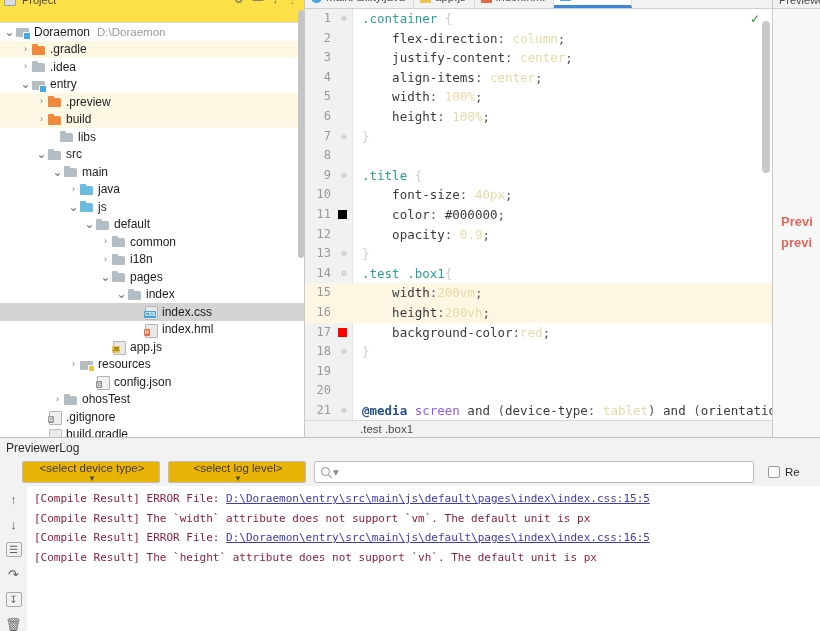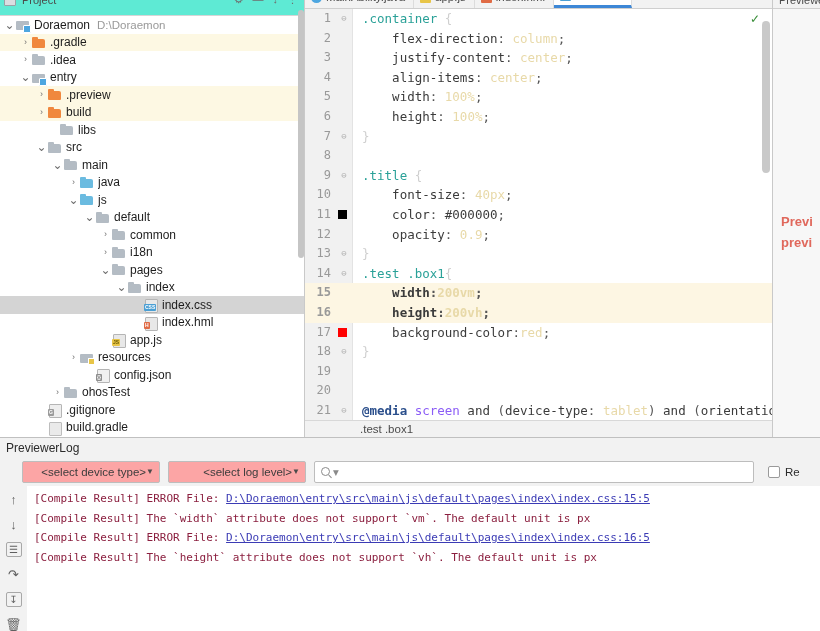--- a/index.html
+++ b/index.html
@@ -19,21 +19,21 @@
 
   
   .tree-pane {
     width: 305px; min-width: 305px; height: 437px;
     background: #ffffff;
     position: relative;
     overflow: hidden;
     border-right: 1px solid #c9c9c9;
   }
   .tw-header {
-    height: 16px; background: #5eead4;
+    height: 23px; background: #fde047;
     border-bottom: 1px solid #d6d6d6;
     position: relative; overflow: hidden;
   }
   .tw-header-label {
     position: absolute; left: 22px; top: -6px;
     font-size: 11px; color: #4a4a4a; white-space: nowrap;
   }
   .tw-header-icon {
     position: absolute; left: 4px; top: -4px;
     width: 12px; height: 10px;
@@ -141,21 +141,21 @@
   .gutter {
     position: absolute; left: 0; top: 0; width: 48px; height: 100%;
     background: #f1f1f1; border-right: 1px solid #e3e3e3;
   }
   .code-lines {
     position: absolute; left: 0; top: 0; right: 0; bottom: 0;
     font-family: "DejaVu Sans Mono", monospace; font-size: 12.5px;
     line-height: 19.6px;
   }
   .cl { position: relative; height: 19.6px; white-space: pre; display: flex; }
-  .cl.hl { background: #fdf6e3; font-weight: bold; }
+  .cl.hl { background: #fdf6e3; }
   .ln {
     width: 30px; min-width: 30px; text-align: right;
     color: #999999; font-size: 12px; padding-right: 4px;
     font-family: "DejaVu Sans Mono", monospace;
   }
   .gmark { width: 18px; min-width: 18px; position: relative; }
   .swatch { position: absolute; left: 3px; top: 5px; width: 9px; height: 9px; }
   .fold {
     position: absolute; left: 4px; top: 4px; width: 10px; height: 10px;
     color: #b0b0b0; font-size: 9px; line-height: 10px; text-align: center;
@@ -212,24 +212,24 @@
   }
   .log-title {
     height: 19px; display: flex; align-items: center; padding-left: 6px;
     font-size: 12px; color: #2b2b2b;
   }
   .log-toolbar {
     height: 29px; display: flex; align-items: center; gap: 8px;
     padding-left: 22px; background: #f2f2f2;
   }
   .combo {
-    height: 22px; min-width: 138px; background: #fca5a5;
+    height: 22px; min-width: 138px; background: #eab308;
     border: 1px solid #bdbdbd; border-radius: 2px;
-    display: flex; align-items: center; justify-content: flex-end;
-    padding: 0 5px 0 7px; font-size: 11.5px; color: #3c3c3c;
+    display: flex; align-items: center; justify-content: flex-start;
+    padding: 0 5px 0 7px; font-size: 11.5px; color: #3c3c3c; flex-direction: column;
   }
   .combo .caret { color: #4a4a4a; font-size: 8px; }
   .search-box {
     height: 22px; width: 440px; background: #fff;
     border: 1px solid #bdbdbd; border-radius: 2px;
     display: flex; align-items: center; gap: 3px; padding: 0 6px;
     font-size: 11.5px; color: #8a8a8a;
   }
   .search-box .mag {
     width: 9px; height: 9px; border: 1.4px solid #8a8a8a; border-radius: 50%;

